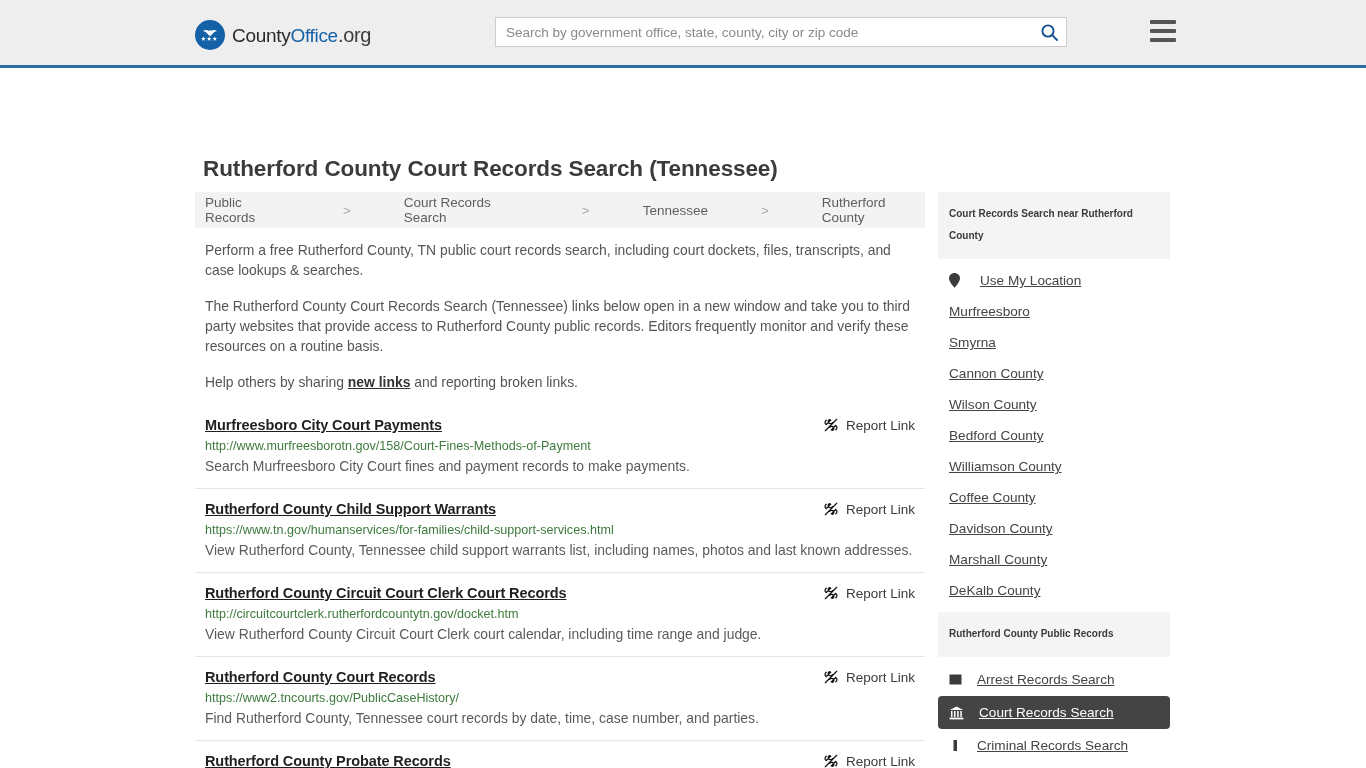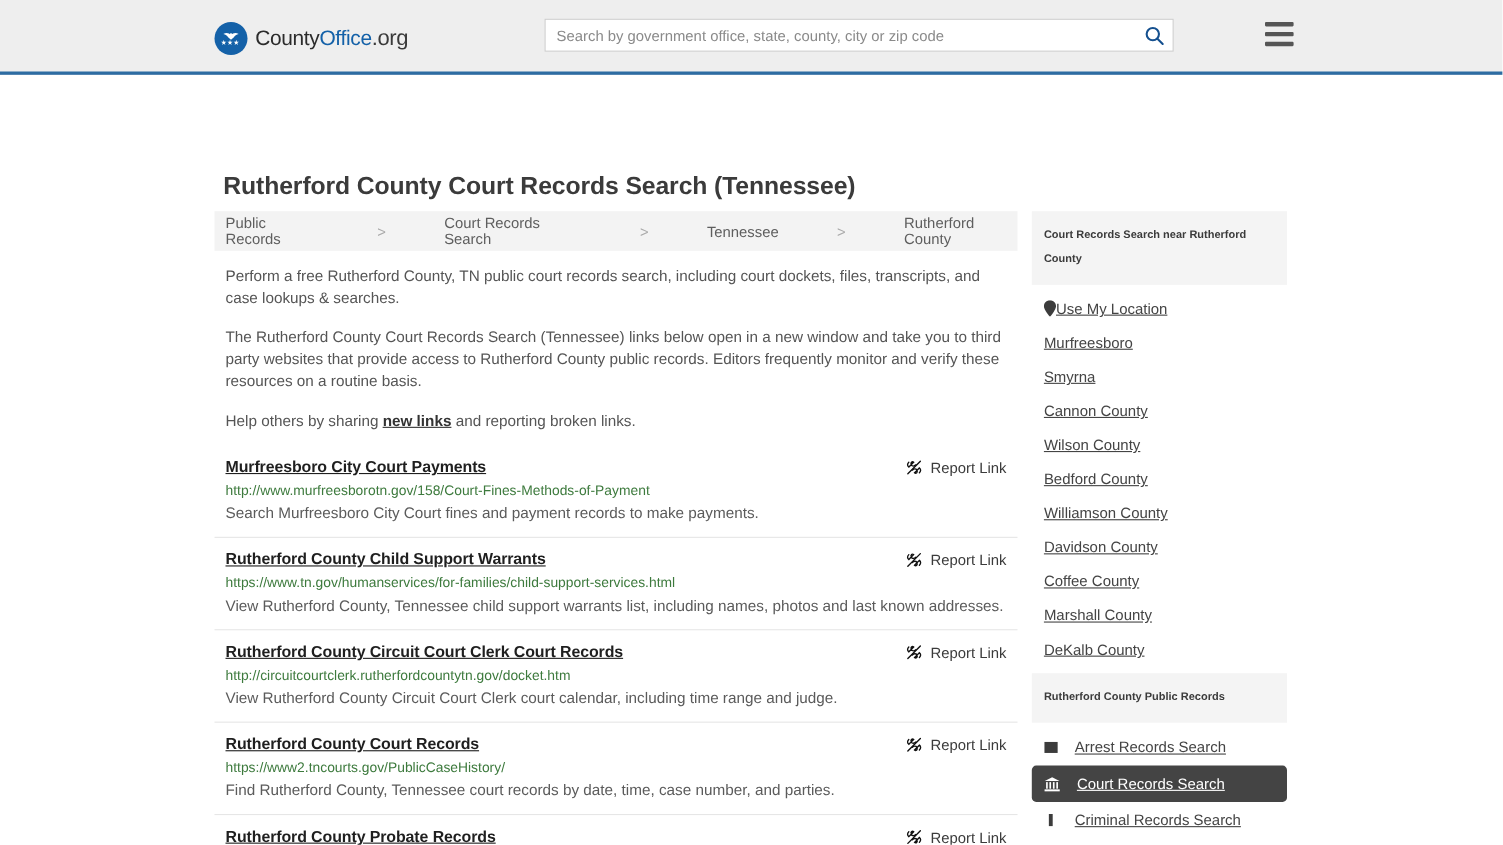--- a/index.html
+++ b/index.html
@@ -203,21 +203,21 @@
     padding: 11px 11px 12px 11px;
     font-size: 10px;
     font-weight: 700;
     color: #3b3b3b;
     line-height: 22px;
   }
   .panel-list { padding-top: 6px; }
   .nearby-item {
     display: flex;
     align-items: center;
-    gap: 0;
+    gap: 20px;
     padding: 8px 11px;
     cursor: pointer;
   }
   .nearby-item .txt {
     font-size: 13.6px;
     color: #444444;
     text-decoration: underline;
   }
   .rec-item {
     display: flex;
@@ -411,24 +411,24 @@
         <div class="nearby-item">
           <span class="txt">Wilson County</span>
         </div>
         <div class="nearby-item">
           <span class="txt">Bedford County</span>
         </div>
         <div class="nearby-item">
           <span class="txt">Williamson County</span>
         </div>
         <div class="nearby-item">
+          <span class="txt">Coffee County</span>
+        </div>
+        <div class="nearby-item">
           <span class="txt">Davidson County</span>
-        </div>
-        <div class="nearby-item">
-          <span class="txt">Coffee County</span>
         </div>
         <div class="nearby-item">
           <span class="txt">Marshall County</span>
         </div>
         <div class="nearby-item">
           <span class="txt">DeKalb County</span>
         </div>
       </div>
     </div>
 

